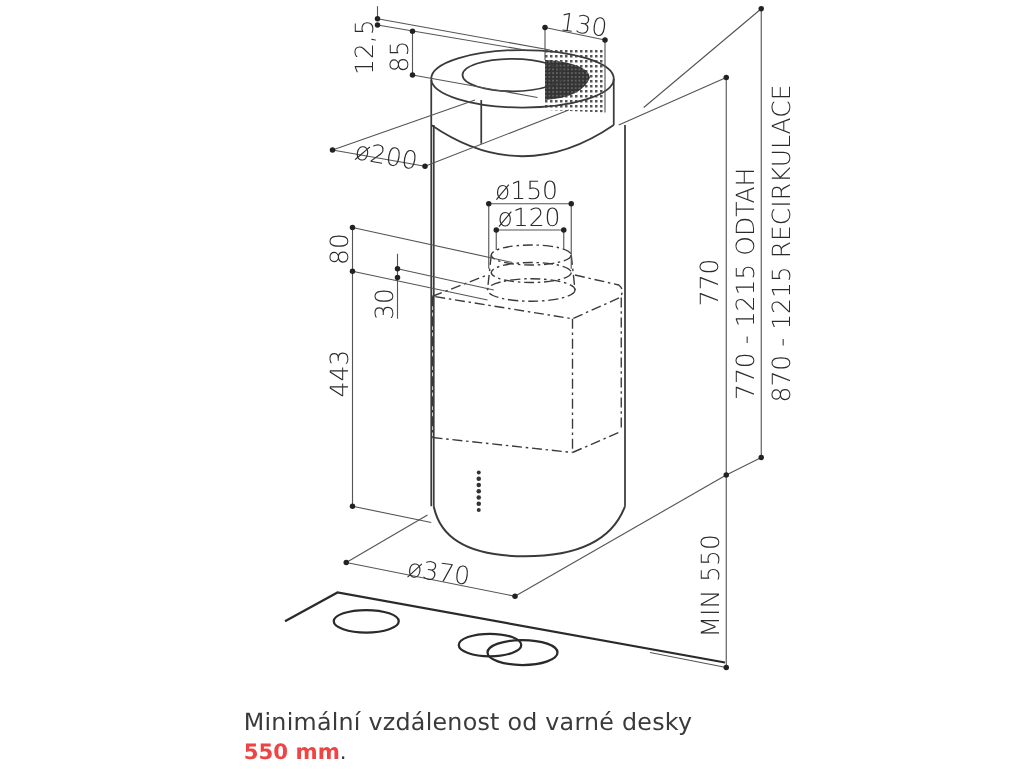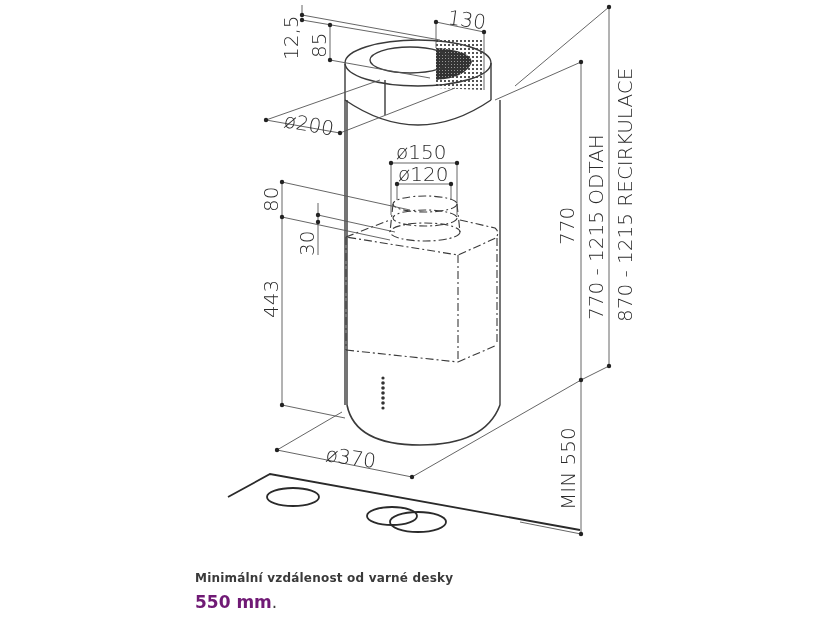--- a/index.html
+++ b/index.html
@@ -1,22 +1,22 @@
 <!DOCTYPE html>
 <html><head>
 <meta charset="utf-8">
 <style>
   html, body { margin: 0; padding: 0; background: #ffffff; }
   body { width: 826px; height: 620px; position: relative; overflow: hidden; font-family: "DejaVu Sans", sans-serif; }
   #diagram { position: absolute; left: 0; top: 0; width: 826px; height: 560px; }
   .dim { font-family: "DejaVu Sans", sans-serif; font-size: 20px; fill: #2b2b2b; font-weight: 300; }
   .caption { position: absolute; left: 195px; top: 566px; font-family: "DejaVu Sans", sans-serif; color: #3a3a3a; line-height: 24px; }
-  .caption .line1 { font-size: 12px; font-weight: bold; letter-spacing: 0.2px; }
+  .caption .line1 { font-size: 19px; font-weight: normal; letter-spacing: 0.2px; }
   .caption .line2 { font-size: 17px; }
-  .caption .bold { font-weight: bold; color: #701a75; }
+  .caption .bold { font-weight: bold; color: #ef4444; }
 </style>
 </head>
 <body>
 
 <svg id="diagram" viewBox="0 0 826 560" xmlns="http://www.w3.org/2000/svg">
   <defs>
     <pattern id="grillePat" width="4" height="4" patternUnits="userSpaceOnUse">
       <rect width="4" height="4" fill="#ffffff"></rect>
       <rect x="0" y="0" width="2" height="2" fill="#555"></rect>
     </pattern>

